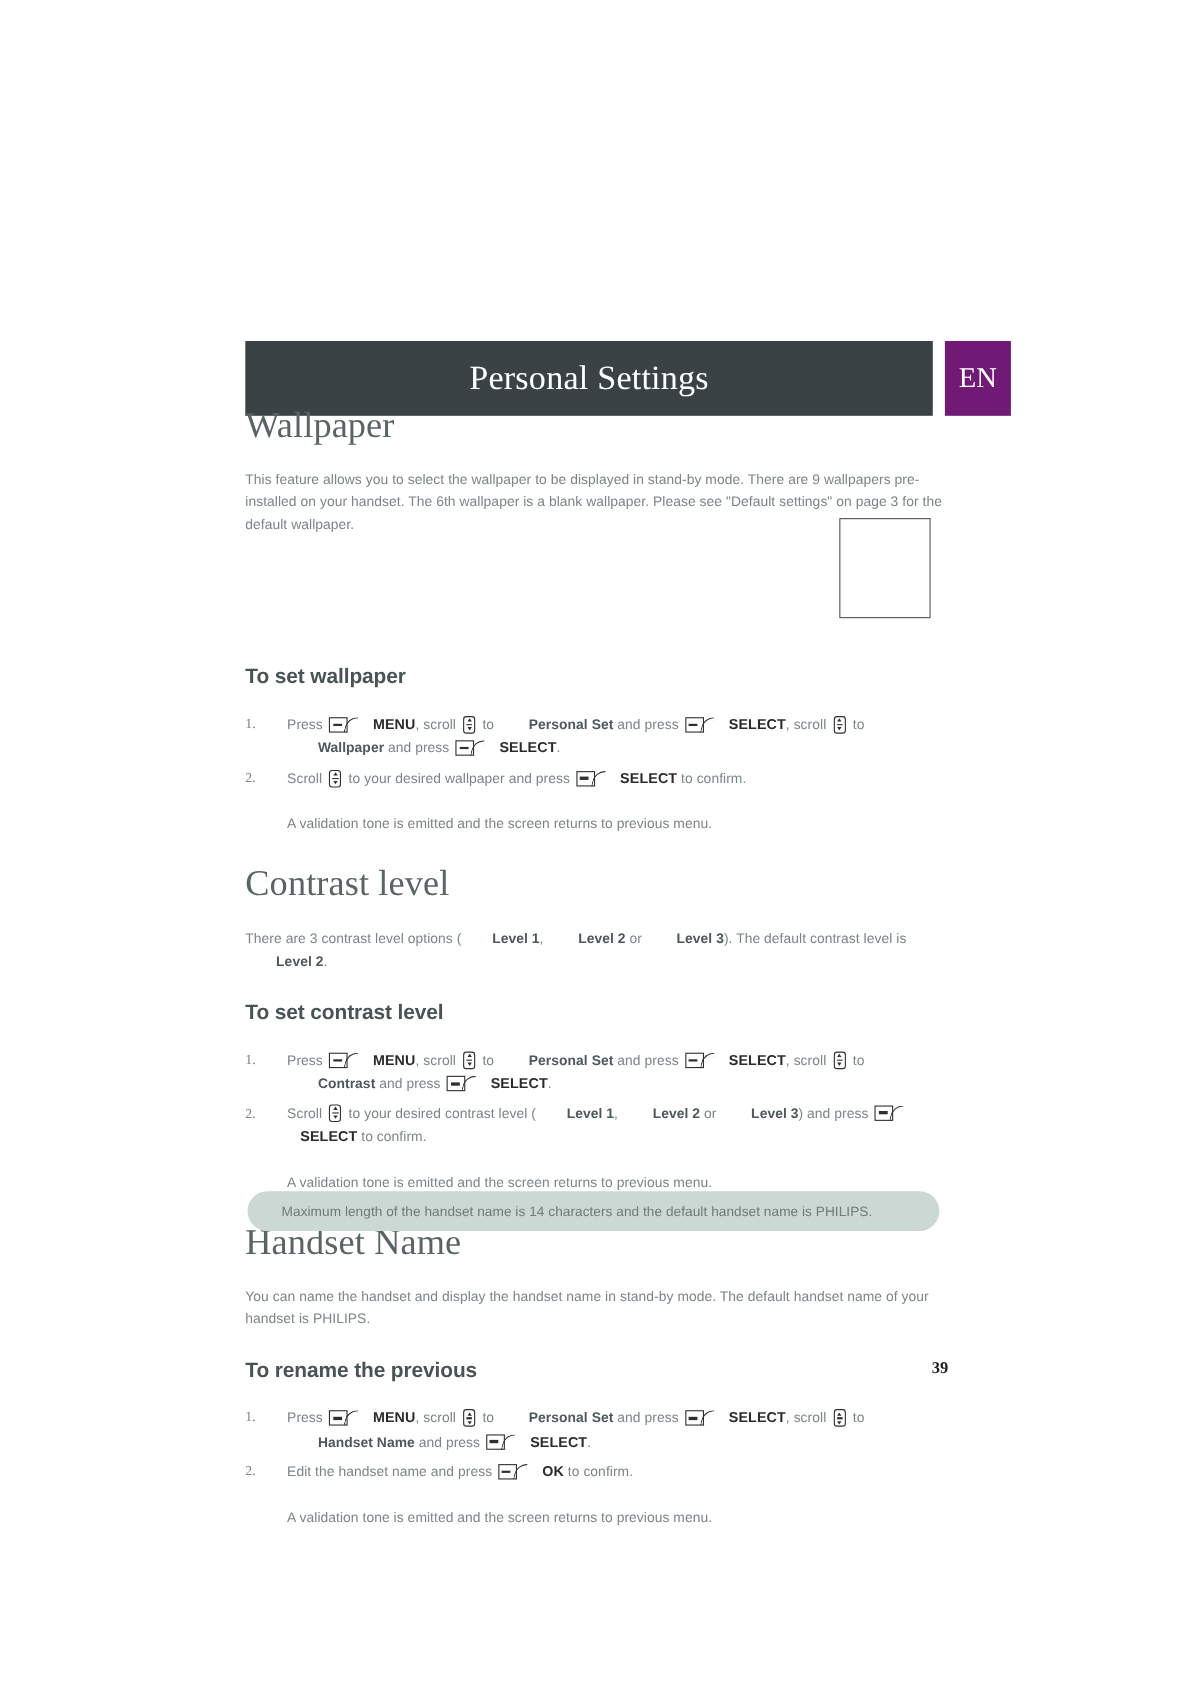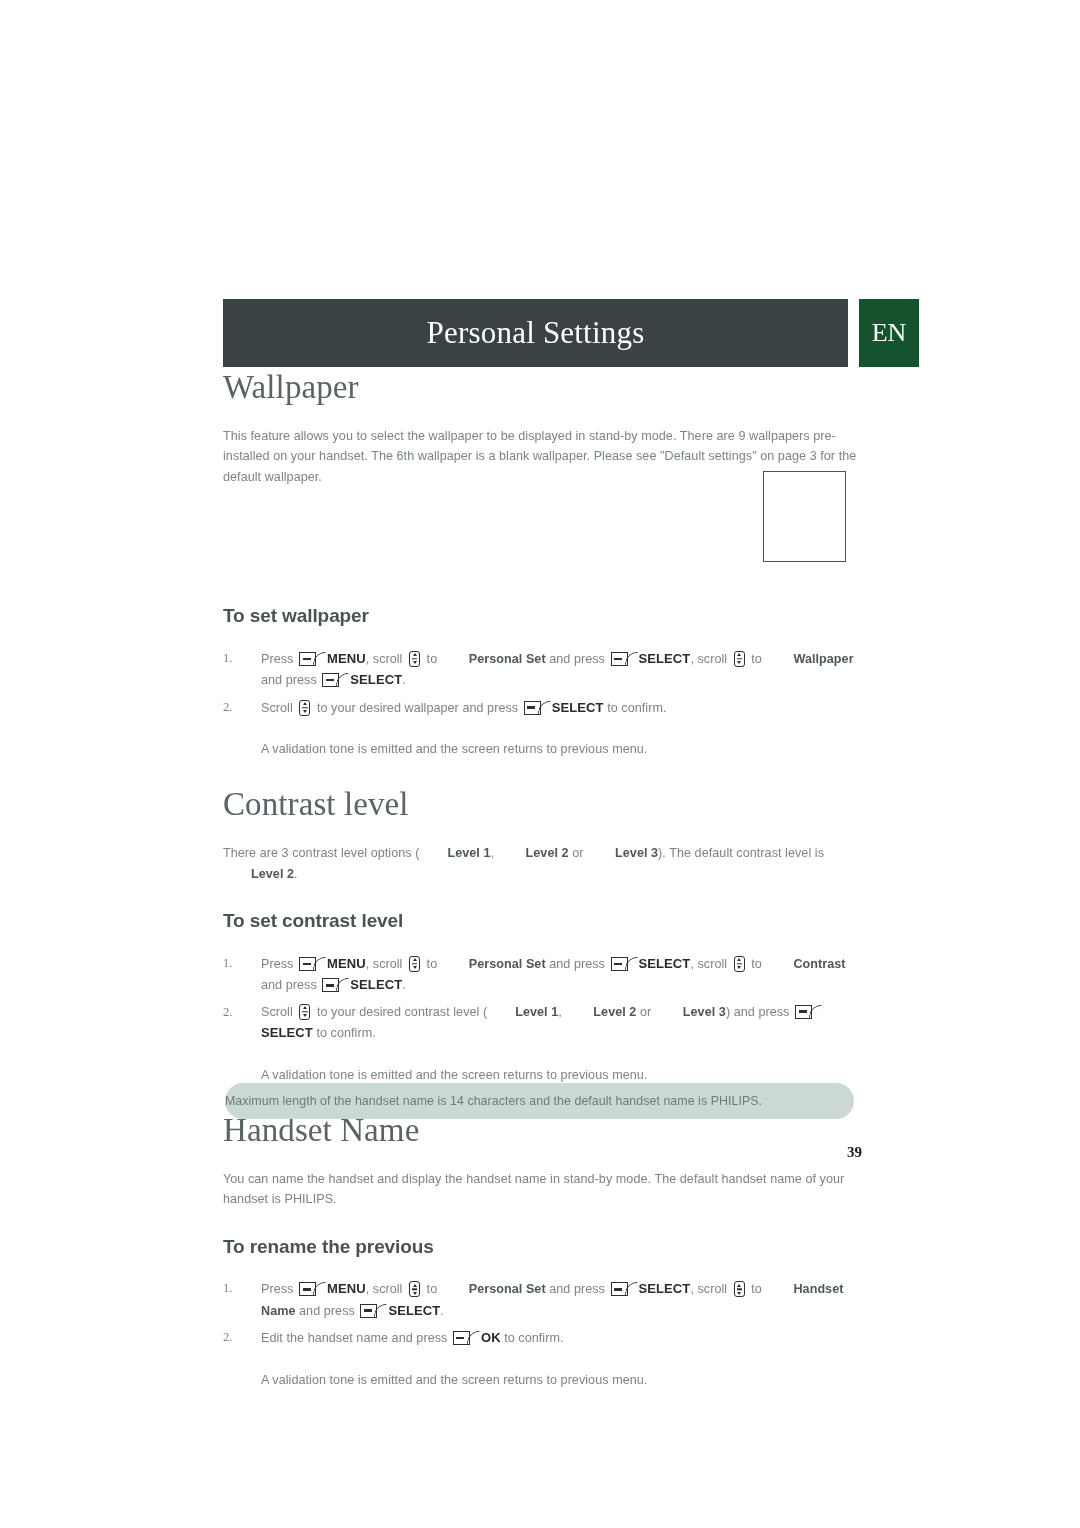--- a/index.html
+++ b/index.html
@@ -6,33 +6,33 @@
   html,body { width:1080px; height:1528px; background:#ffffff; }
   body {
     font-family:"Liberation Sans", sans-serif;
     -webkit-font-smoothing:antialiased;
   }
 
   .page { position:relative; width:1080px; height:1528px; background:#fff; }
 
   
   .header-row{
-    position:absolute; left:223px; top:299px; width:696px; height:68px;
+    position:absolute; left:223px; top:310px; width:696px; height:68px;
     display:flex; align-items:stretch;
   }
   .header-bar{
     flex:1 1 auto; background:#3a4246;
     display:flex; align-items:center; justify-content:center;
   }
   .header-title{
     color:#ffffff; font-size:31px; font-weight:400; letter-spacing:.2px;
     font-family:"Liberation Serif", serif;
   }
   .lang-badge{
-    width:60px; margin-left:11px; background:#14532d;
+    width:60px; margin-left:11px; background:#701a75;
     display:flex; align-items:center; justify-content:center;
     color:#ffffff; font-size:26px; font-family:"Liberation Serif", serif;
   }
 
   
   .content{ position:absolute; left:223px; top:368px; width:640px; }
 
   h1.section-title{
     color:#5a6465; font-weight:400; font-size:33px; line-height:1.18;
     font-family:"Liberation Serif", serif; letter-spacing:.1px;
@@ -88,41 +88,41 @@
     position:absolute; left:50%; transform:translateX(-50%);
     width:0; height:0; border-left:2.6px solid transparent;
     border-right:2.6px solid transparent;
   }
   .icon-scroll .up{ top:1.5px; border-bottom:3.4px solid #2f2f2f; }
   .icon-scroll .dn{ bottom:1.5px; border-top:3.4px solid #2f2f2f; }
   .icon-scroll .bar{
     position:absolute; left:1.8px; right:1.8px; top:50%;
     height:1.4px; background:#2f2f2f; transform:translateY(-50%);
   }
-  .kw{ font-weight:700; color:#2b2b2b; font-size:13px; letter-spacing:.1px; }
+  .kw{ font-weight:700; color:#2b2b2b; font-size:13px; letter-spacing:.1px;margin-left:12px; }
 
   
   .img-frame{
     position:absolute; left:763px; top:471px; width:83px; height:91px;
     border:1.4px solid #4f5354; background:#fff;
   }
 
   
   .tip{
     position:absolute; left:225px; top:1083px; width:629px; height:36px;
     background:#ccd8d4; border-radius:18px;
     display:flex; align-items:center;
   }
   .tip span{
-    color:#6f7b78; font-size:12.4px; letter-spacing:.05px;
+    padding-left:31px; color:#6f7b78; font-size:12.4px; letter-spacing:.05px;
   }
 
   
   .folio{
-    position:absolute; left:0; top:1144px; width:862px; text-align:right;
+    position:absolute; left:0; top:1236px; width:862px; text-align:right;
     color:#1d1d1d; font-size:15px; font-weight:700;
     font-family:"Liberation Serif", serif;
   }
 
   .sp-1{ height:19px; }
   .sp-2{ height:26px; }
   .sp-3{ height:14px; }
   .gap-img{ height:118px; }
 </style>
 </head>

